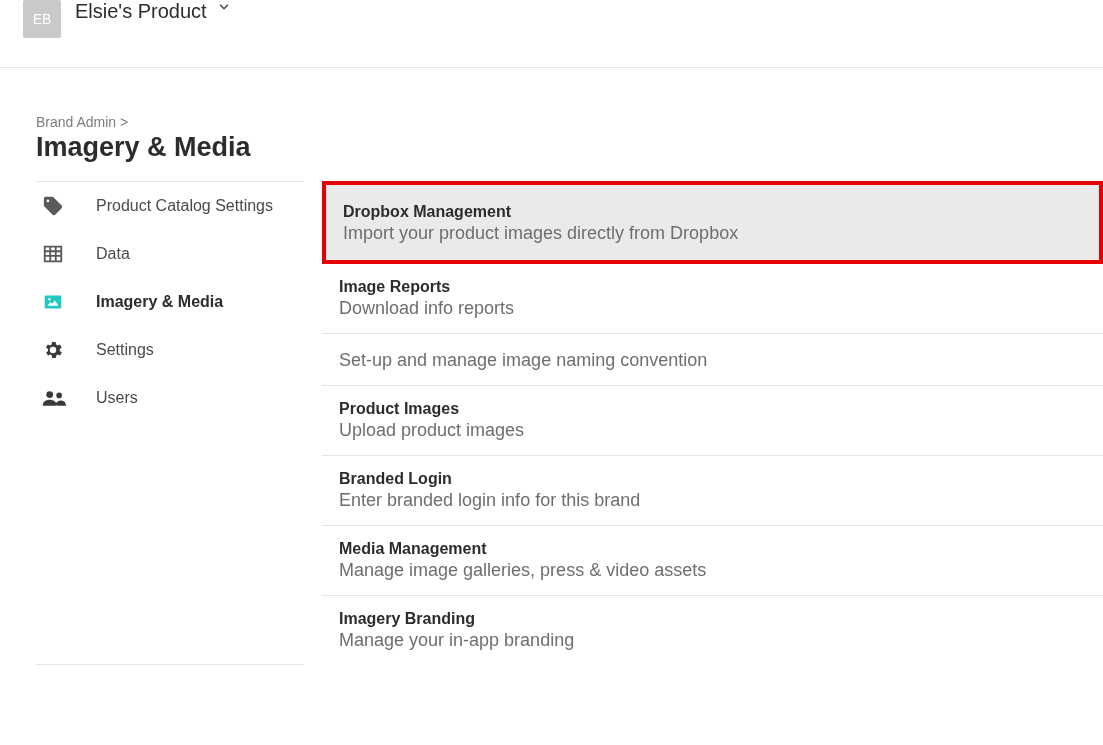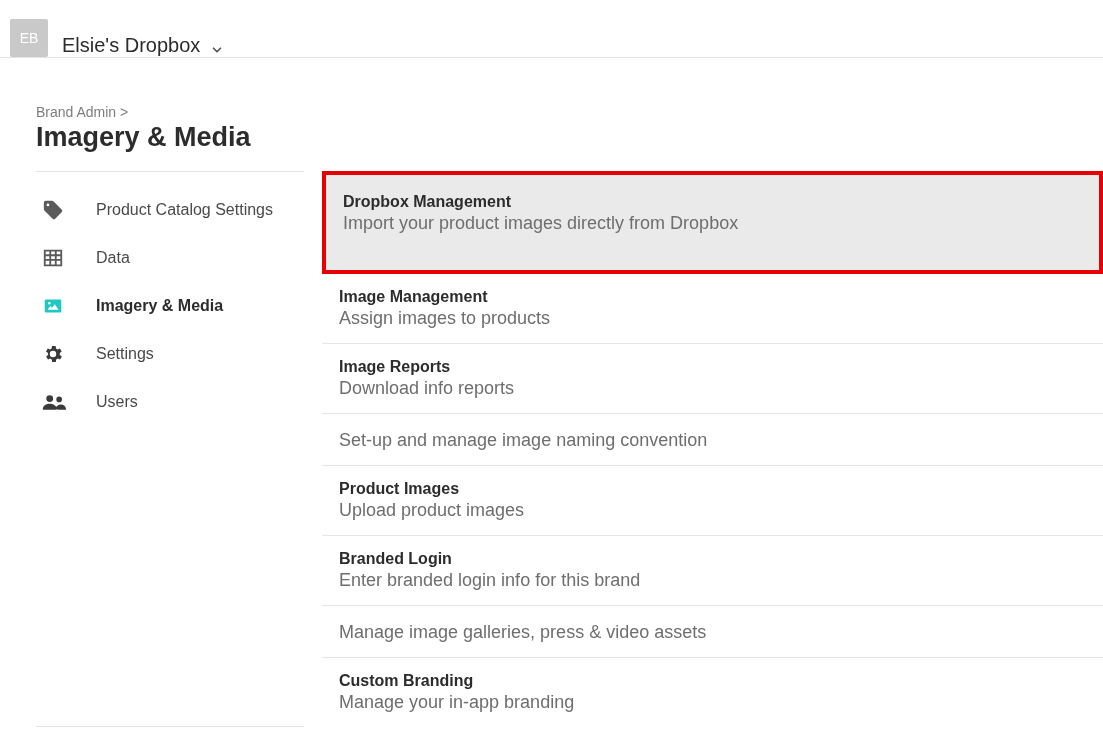--- a/index.html
+++ b/index.html
@@ -5,25 +5,25 @@
   * { box-sizing: border-box; margin: 0; padding: 0; }
   body {
     font-family: -apple-system, "Helvetica Neue", Arial, sans-serif;
     background: #ffffff;
     color: #333;
     width: 1103px;
     height: 745px;
     overflow: hidden;
   }
   .topbar {
-    height: 58px;
+    height: 68px;
     border-bottom: 1px solid #e5e5e5;
     display: flex;
-    align-items: flex-end;
-    padding-left: 10px;
+    align-items: flex-start;
+    padding-left: 23px;
   }
   .brand-badge {
     width: 38px;
     height: 38px;
     background: #c9c9c9;
     color: #fff;
     font-size: 14px;
     font-weight: 500;
     display: flex;
     align-items: center;
@@ -56,21 +56,21 @@
     margin-top: 2px;
     margin-bottom: 18px;
   }
   .layout {
     display: flex;
   }
   .sidebar {
     width: 268px;
     border-top: 1px solid #e5e5e5;
     border-bottom: 1px solid #e5e5e5;
-    padding: 14px 0;
+    padding: 0 0;
   }
   .sidebar-item {
     display: flex;
     align-items: center;
     height: 48px;
     cursor: pointer;
   }
   .sidebar-item .icon-wrap {
     width: 60px;
     display: flex;
@@ -91,40 +91,40 @@
     padding-left: 18px;
   }
   .list-item {
     border-bottom: 1px solid #e5e5e5;
     padding: 14px 0 14px 17px;
     cursor: pointer;
   }
   .list-item.highlighted {
     background: #eaeaea;
     border: 4px solid #e60000;
-    padding: 18px 0 36px 17px;
+    padding: 18px 0 16px 17px;
   }
   .list-item .item-title {
     font-size: 16px;
     font-weight: 700;
     color: #2c2c2c;
   }
   .list-item .item-desc {
     font-size: 18px;
     color: #6e6e6e;
     margin-top: 2px;
   }
   svg { display: block; }
 </style>
 </head>
 <body>
 
 <div class="topbar">
   <div class="brand-badge">EB</div>
-  <div class="brand-name">Elsie's Dropbox</div>
+  <div class="brand-name">Elsie's Product</div>
   <span class="chevron-down">
     <svg viewBox="0 0 24 24" width="14" height="14">
         <path d="M6 9l6 6 6-6" fill="none" stroke="#555" stroke-width="3" stroke-linecap="round" stroke-linejoin="round"></path>
       </svg>
   </span>
 </div>
 
 <div class="content">
   <div class="breadcrumb">Brand Admin &gt;</div>
   <h1 class="page-title">Imagery &amp; Media</h1>
@@ -187,24 +187,20 @@
 
     </div>
 
     <div class="main">
 
       <div class="list-item highlighted">
         <div class="item-title">Dropbox Management</div>
         <div class="item-desc">Import your product images directly from Dropbox</div>
       </div>
 
-      <div class="list-item">
-        <div class="item-title">Image Management</div>
-        <div class="item-desc">Assign images to products</div>
-      </div>
 
       <div class="list-item">
         <div class="item-title">Image Reports</div>
         <div class="item-desc">Download info reports</div>
       </div>
 
       <div class="list-item">
         <div class="item-desc">Set-up and manage image naming convention</div>
       </div>
 
@@ -212,24 +208,25 @@
         <div class="item-title">Product Images</div>
         <div class="item-desc">Upload product images</div>
       </div>
 
       <div class="list-item">
         <div class="item-title">Branded Login</div>
         <div class="item-desc">Enter branded login info for this brand</div>
       </div>
 
       <div class="list-item">
+        <div class="item-title">Media Management</div>
         <div class="item-desc">Manage image galleries, press &amp; video assets</div>
       </div>
 
       <div class="list-item" style="border-bottom:none;">
-        <div class="item-title">Custom Branding</div>
+        <div class="item-title">Imagery Branding</div>
         <div class="item-desc">Manage your in-app branding</div>
       </div>
 
     </div>
 
   </div>
 </div>
 
 </body></html>

